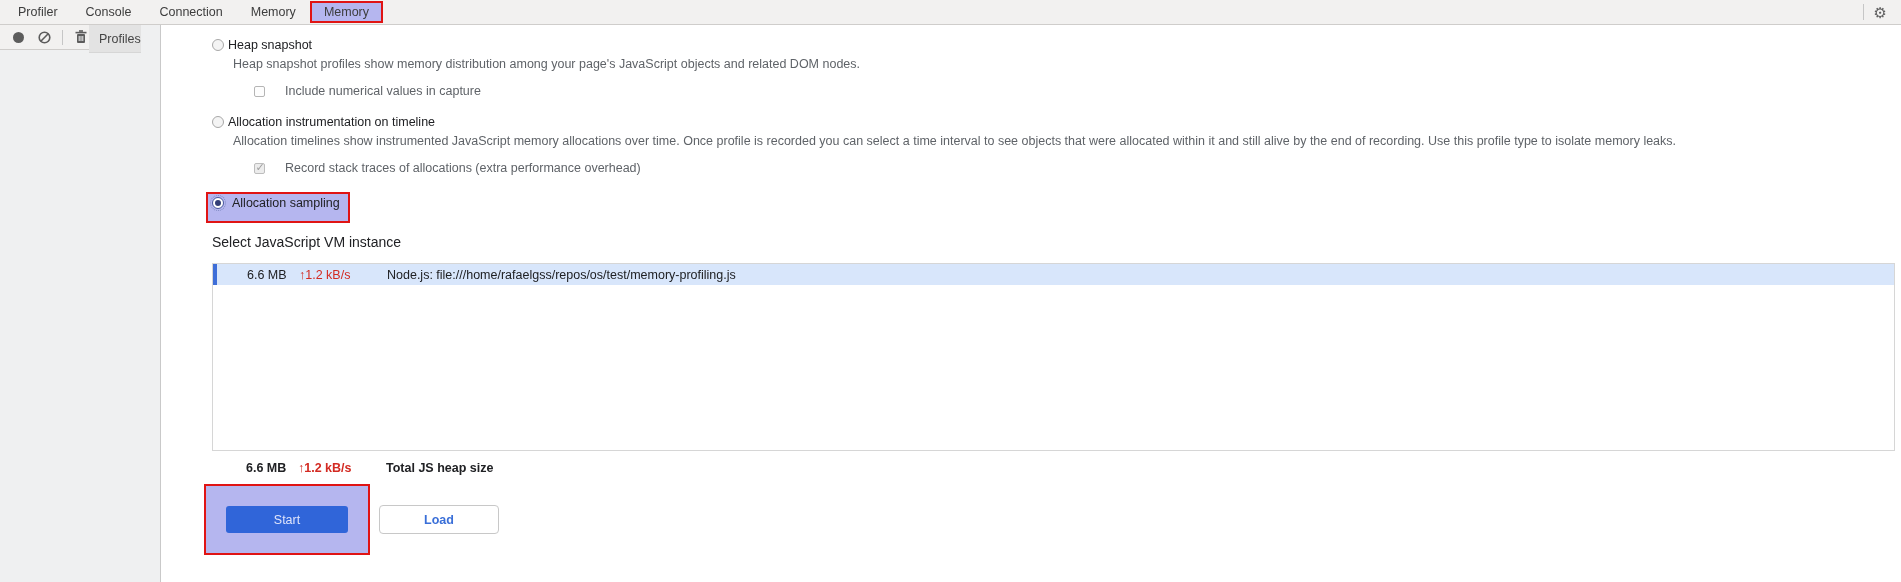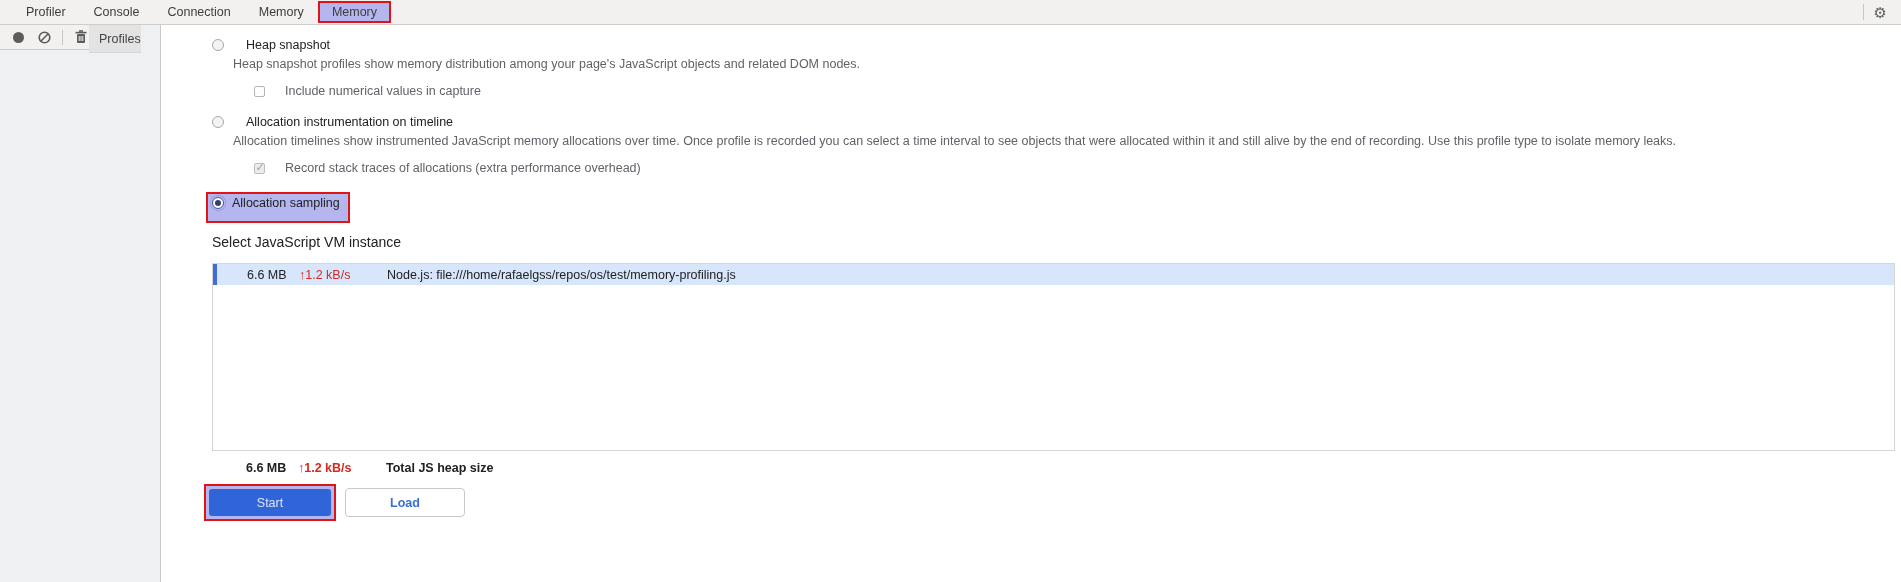--- a/index.html
+++ b/index.html
@@ -11,21 +11,21 @@
     font-size: 12px;
   }
 
   
   .tabbar {
     height: 25px;
     background: #f2f1f0;
     border-bottom: 1px solid #cfcdcb;
     display: flex;
     align-items: center;
-    padding-left: 12px;
+    padding-left: 4px;
   }
   .tab {
     padding: 4px 14px;
     color: #3d3d3d;
     font-size: 12.5px;
     cursor: default;
     white-space: nowrap;
   }
   .tab.active {
     background: #b5b6ef;
@@ -75,21 +75,21 @@
 
   
   .main {
     flex: 1;
     background: #ffffff;
     padding: 13px 0 0 51px;
     overflow: hidden;
   }
   .h1 { font-size: 14px; color: #202124; font-weight: 400; margin-bottom: 12px; }
 
-  .opt-row { display: flex; align-items: center; gap: 22px; margin-bottom: 5px; }
+  .opt-row { display: flex; align-items: center; gap: 4px; margin-bottom: 5px; }
   .radio {
     width: 12px; height: 12px; border-radius: 50%;
     border: 1px solid #a8a8a8; background: #f4f4f4; flex: none;
   }
   .radio.selected {
     border: 1px solid #46549c;
     background: #fff;
     position: relative;
     outline: 1px dotted #7d88c0;
     outline-offset: 1px;
@@ -147,21 +147,21 @@
     display: flex; align-items: center;
     margin-top: 10px; margin-left: 34px;
     font-size: 12.5px; font-weight: 700; color: #202124;
   }
   .totals .t-size { min-width: 52px; }
   .totals .t-rate { color: #d32a22; min-width: 66px; }
   .totals .t-label { margin-left: 22px; }
 
   .btn-row { display: flex; align-items: center; margin-top: 9px; margin-left: -8px; }
   .start-wrap {
-    background: #b5b6ef; border: 2px solid #e01414; padding: 3px;
+    background: #b5b6ef; border: 2px solid #e01414; padding: 20px;
     display: inline-flex;
   }
   .btn-start {
     width: 122px; height: 27px;
     background: #3065d9; color: #dfe4fb;
     border: none; border-radius: 3px;
     font-size: 12.5px; font-family: inherit; cursor: pointer;
   }
   .btn-load {
     width: 120px; height: 29px;

